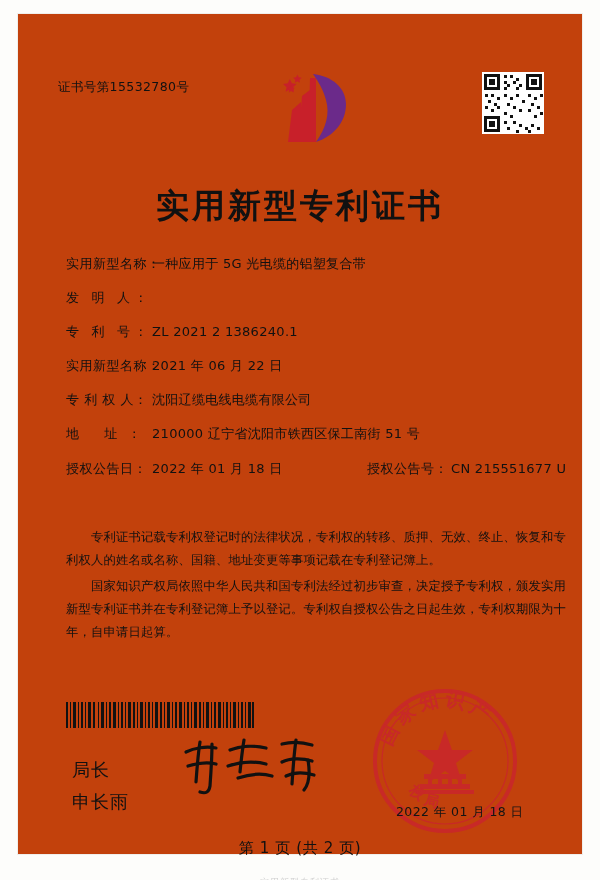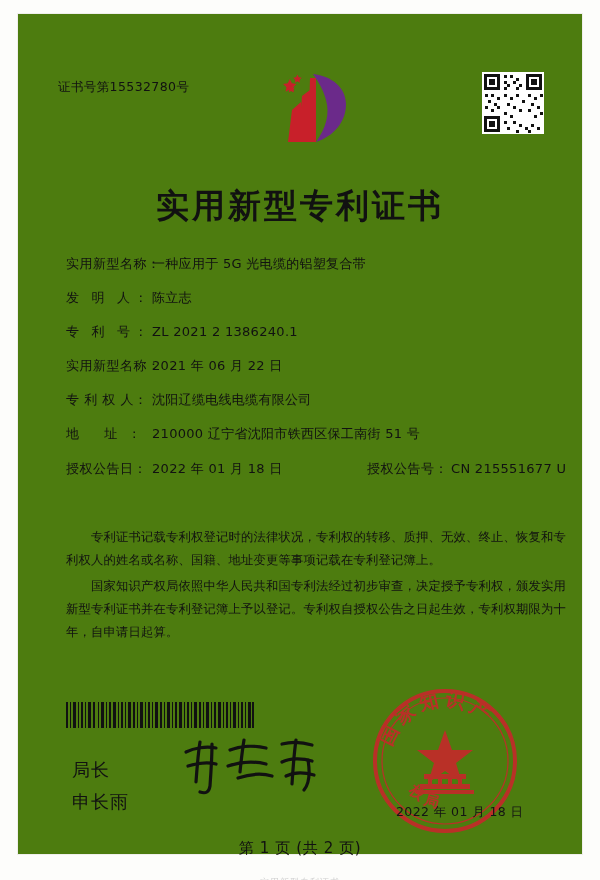--- a/index.html
+++ b/index.html
@@ -19,21 +19,21 @@
     position: absolute;
     left: 0; top: 0;
     width: 600px; height: 880px;
     background: #fdfdfb;
   }
   
   .sheet {
     position: absolute;
     left: 18px; top: 14px;
     width: 564px; height: 840px;
-    background: #4d7c0f;
+    background: #c2410c;
     box-shadow: 0 0 0 1px #f0efec;
   }
   
   .cert-no {
     position: absolute;
     left: 40px; top: 65px;
     font-size: 12.5px;
     letter-spacing: 0.4px;
     color: #111;
     white-space: nowrap;
@@ -248,21 +248,20 @@
 
     <div class="title">实用新型专利证书</div>
 
     <div class="fields">
       <div class="row">
         <span class="lbl">实用新型名称：</span>
         <span class="val">一种应用于 5G 光电缆的铝塑复合带</span>
       </div>
       <div class="row">
         <span class="lbl sp1">发 明 人：</span>
-        <span class="val">陈立志</span>
       </div>
       <div class="row">
         <span class="lbl sp1">专 利 号：</span>
         <span class="val">ZL 2021 2 1386240.1</span>
       </div>
       <div class="row">
         <span class="lbl">实用新型名称：</span>
         <span class="val">2021 年 06 月 22 日</span>
       </div>
       <div class="row">

